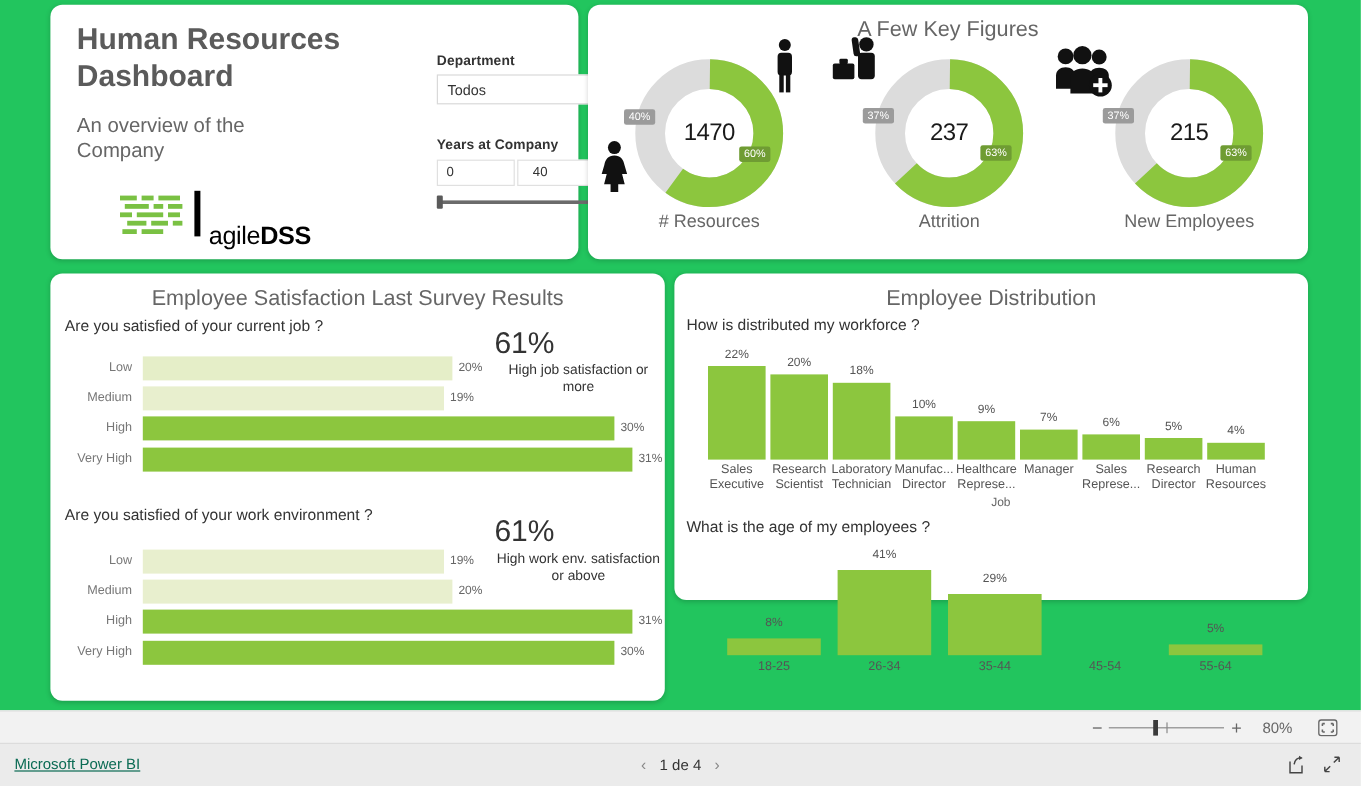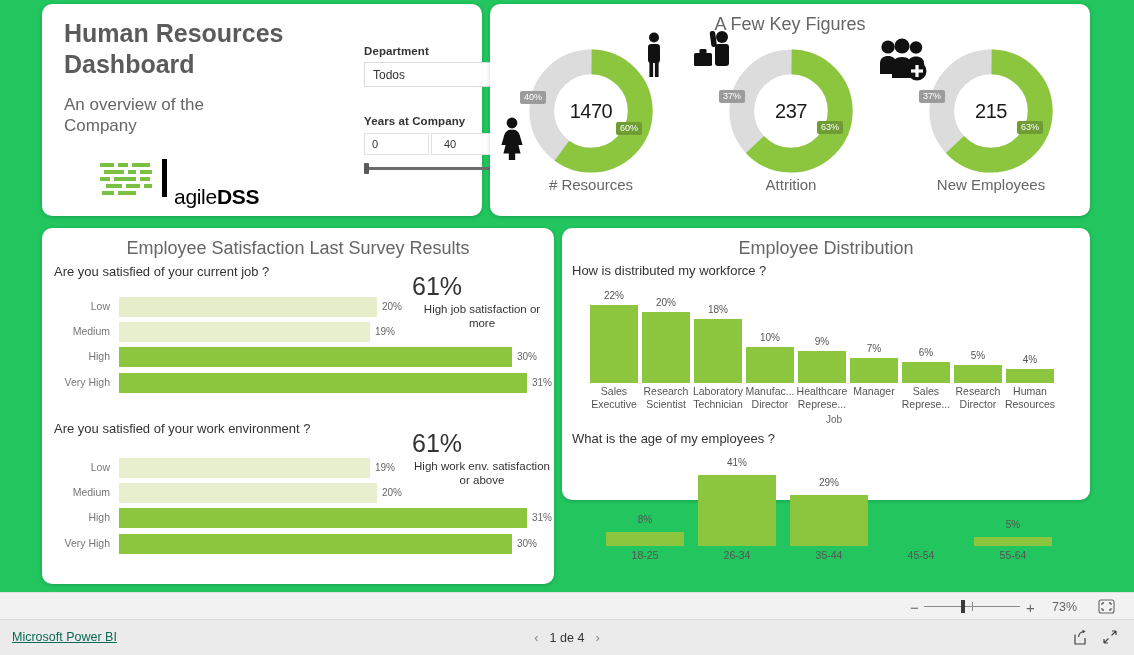--- a/index.html
+++ b/index.html
@@ -410,21 +410,21 @@
     </div>
   </div>
 </div>
 
 <div id="zoom-bar">
   <span class="zoom-ctl" style="left:910px; font-size:15px;">−</span>
   <span style="position:absolute; left:924px; top:13px; width:96px; height:1px; background:#8a8a8a;"></span>
   <span style="position:absolute; left:961px; top:7px; width:4px; height:13px; background:#3b3b3b;"></span>
   <span style="position:absolute; left:972px; top:9px; width:1px; height:9px; background:#8a8a8a;"></span>
   <span class="zoom-ctl" style="left:1026px; font-size:15px;">+</span>
-  <span class="zoom-ctl" style="left:1052px; top:7px; font-size:12.5px;">73%</span>
+  <span class="zoom-ctl" style="left:1052px; top:7px; font-size:12.5px;">80%</span>
   <span style="position:absolute; left:1098px; top:6px;">
     <svg width="17" height="15" viewBox="0 0 17 15">
       <rect x="1" y="1" width="15" height="13" rx="2" fill="none" stroke="#666" stroke-width="1.1"></rect>
       <path d="M4 4 h2 M4 4 v2 M13 4 h-2 M13 4 v2 M4 11 h2 M4 11 v-2 M13 11 h-2 M13 11 v-2" stroke="#666" stroke-width="1.3" fill="none"></path>
     </svg>
   </span>
 </div>
 
 <div id="page-bar">
   <span class="pbi-link">Microsoft Power BI</span>

